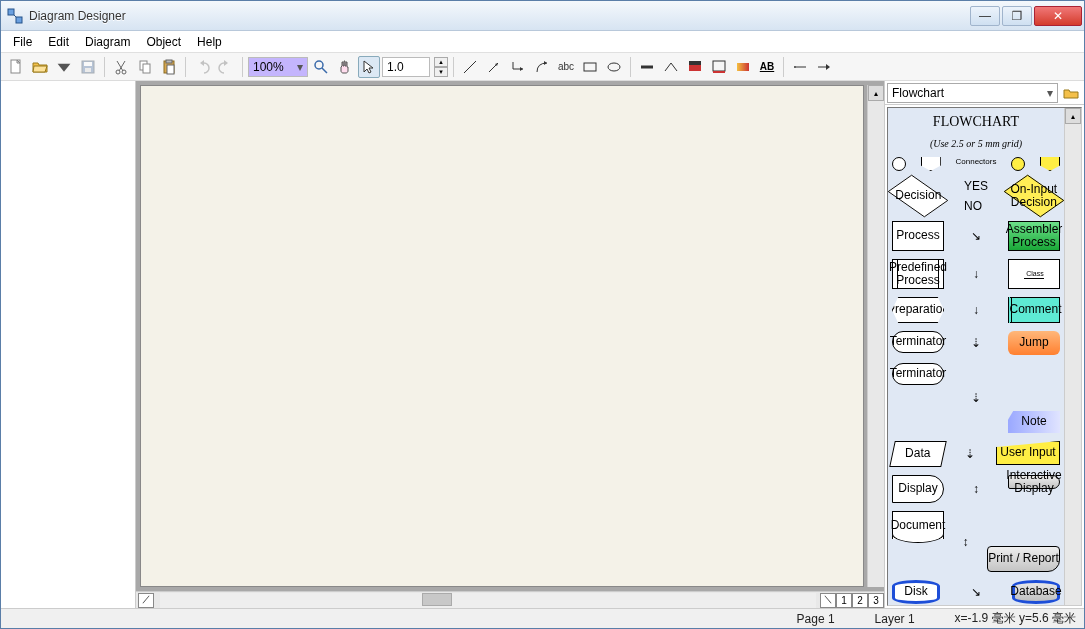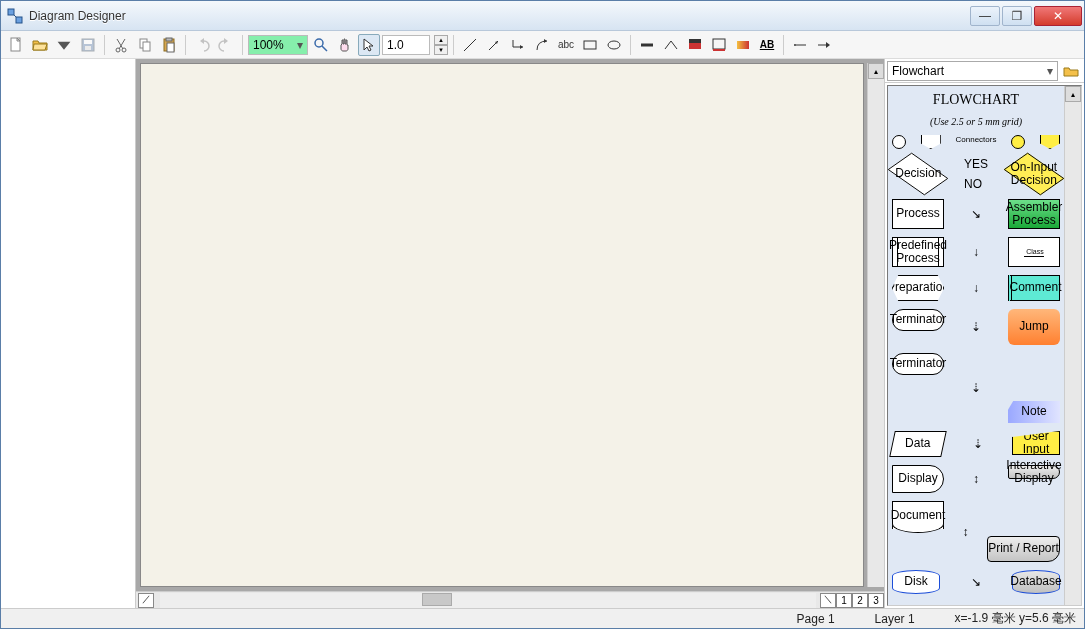--- a/index.html
+++ b/index.html
@@ -10,21 +10,21 @@
   .titlebar .title { flex: 1; color: #333; text-shadow: 0 1px 0 #fff; }
   .winbtns { display: flex; gap: 2px; }
   .winbtn { width: 30px; height: 20px; border: 1px solid #a0b4cc; border-radius: 2px; background: linear-gradient(to bottom,#ecf3fb,#cfe0f1); display:flex; align-items:center; justify-content:center; color:#333;}
   .winbtn.close { width: 48px; background: linear-gradient(to bottom,#f07878,#d43c2c); border-color:#a23; color:#fff; }
   .menubar { height: 22px; display: flex; align-items: center; gap: 4px; padding: 0 6px; border-bottom: 1px solid #e0e0e0; }
   .menu-item { padding: 2px 6px; }
   .toolbar { height: 28px; background: #f6f6f6; border-bottom: 1px solid #dcdcdc; display: flex; align-items: center; gap: 2px; padding: 0 4px; }
   .tbtn { width: 22px; height: 22px; display:flex; align-items:center; justify-content:center; border-radius:2px; }
   .tbtn svg { width:16px; height:16px; }
   .tsep { width:1px; height:20px; background:#ccc; margin:0 3px; }
-  .zoom-box { width: 60px; height: 20px; border:1px solid #bbb; background:#86efac; display:flex; align-items:center; padding:0 4px; }
+  .zoom-box { width: 60px; height: 20px; border:1px solid #bbb; background:#c4b5fd; display:flex; align-items:center; padding:0 4px; }
   .spinner { width: 48px; height: 20px; border:1px solid #bbb; background:#fff; display:flex; align-items:center; padding:0 4px; }
   .spinbtns { display:flex; flex-direction:column; margin-left:2px;}
   .spinbtns div{width:14px;height:10px;border:1px solid #aaa;background:#f0f0f0;font-size:7px;display:flex;align-items:center;justify-content:center;}
   .workarea { flex:1; display:flex; min-height:0; }
   .left-panel { width:135px; border-right:1px solid #ccc; background:#fff; }
   .canvas-wrap { flex:1; display:flex; flex-direction:column; background:#a8a8a8; position:relative;}
   .canvas { flex:1; margin:4px; background:#f4f2e8; border:1px solid #888; }
   .hscroll { height:17px; background:#e8e8e8; border-top:1px solid #ccc; display:flex; align-items:center; }
   .hscroll .left-tabs{display:flex;align-items:center;padding:0 2px;gap:2px;}
   .hscroll .track{flex:1;background:#eee;height:15px;position:relative;margin:0 4px;}
@@ -64,24 +64,24 @@
   .statusbar { height:20px; border-top:1px solid #ccc; background:#f0f0f0; display:flex; align-items:center; padding:0 8px; gap:40px; justify-content:flex-end;}
   .statusbar span{color:#222;}
 
   .hexagon { width:52px; height:26px; background:#fff; border:1px solid #000; clip-path: polygon(12% 0, 88% 0, 100% 50%, 88% 100%, 12% 100%, 0 50%); }
   .terminator { width:52px; height:22px; border:1px solid #000; border-radius:11px; background:#fff;}
   .parallelogram{ width:52px;height:26px;border:1px solid #000;background:#fff;transform:skewX(-12deg);}
   .parallelogram span{display:inline-block;transform:skewX(12deg);}
   .display-shape{width:52px;height:28px;border:1px solid #000;background:#fff;border-radius:0 14px 14px 0;}
   .document-shape{width:52px;height:28px;border:1px solid #000;border-bottom:none;background:#fff;position:relative;}
   .document-shape::after{content:"";position:absolute;left:-1px;right:-1px;bottom:-4px;height:8px;border:1px solid #000;border-top:none;border-radius:0 0 50% 50%/0 0 100% 100%;background:#fff;}
-  .cylinder{width:48px;height:24px;border:1px solid #1d4ed8;border-radius:50%/25%;background:#fff;}
+  .cylinder{width:48px;height:24px;border:3px solid #1d4ed8;border-radius:50%/25%;background:#fff;}
   .comment{width:52px;height:26px;border:1px solid #000;border-left:4px double #000;background:#5eead4;}
   .note{width:52px;height:22px;background:linear-gradient(to right,#9aa8ff,#e0e4ff);clip-path:polygon(10% 0,100% 0,100% 100%,0 100%,0 40%);margin-top:48px;}
-  .userinput{width:48px;height:24px;background:#ffee44;border:1px solid #000;clip-path:polygon(0 25%,100% 0,100% 100%,0 100%);}
+  .userinput{width:64px;height:24px;background:#ffee44;border:1px solid #000;clip-path:polygon(0 25%,100% 0,100% 100%,0 100%);}
   .printreport{width:73px;height:26px;background:linear-gradient(to bottom,#eee,#c4c4c4);border:1px solid #000;border-radius:4px 4px 12px 4px;margin-top:35px;}
   .intdisplay{width:52px;height:14px;background:linear-gradient(to bottom,#eee,#c4c4c4);border:1px solid #000;border-radius:4px 14px 14px 4px;}
   .yesno{font-size:7px;display:flex;flex-direction:column;gap:6px;align-items:flex-start;}
   .tiny-label{font-size:8px;}
 </style>
 </head>
 <body>
 
 <div class="window">
 
@@ -94,20 +94,27 @@
         </svg>
     </span>
     <div class="title">Diagram Designer</div>
     <div class="winbtns">
       <div class="winbtn">—</div>
       <div class="winbtn">❐</div>
       <div class="winbtn close">✕</div>
     </div>
   </div>
 
+  <div class="menubar">
+    <div class="menu-item">File</div>
+    <div class="menu-item">Edit</div>
+    <div class="menu-item">Diagram</div>
+    <div class="menu-item">Object</div>
+    <div class="menu-item">Help</div>
+  </div>
 
   <div class="toolbar">
     <div class="tbtn">
         <svg viewBox="0 0 16 16">
           <rect x="3" y="1" width="9" height="13" fill="#fff" stroke="#888"></rect>
           <polyline points="9,1 12,4 9,4 9,1" fill="#ddd" stroke="#888"></polyline>
         </svg>
       </div>
     <div class="tbtn">
         <svg viewBox="0 0 16 16">
@@ -368,21 +375,21 @@
             <div class="stencil comment">
                 <span>Comment</span>
               </div>
           </div>
 
           <div class="rp-row">
             <div class="stencil terminator">
                 <span>Terminator</span>
               </div>
             <div class="arrow-col">⇣</div>
-            <div class="stencil orange" style="width:52px;height:36px;">
+            <div class="stencil orange" style="width:52px;height:24px;">
                 <span>Jump</span>
               </div>
           </div>
 
           <div class="rp-row">
             <div class="stencil terminator">
                 <span>Terminator</span>
               </div>
             <div class="arrow-col">⇣</div>
             <div class="stencil note">

